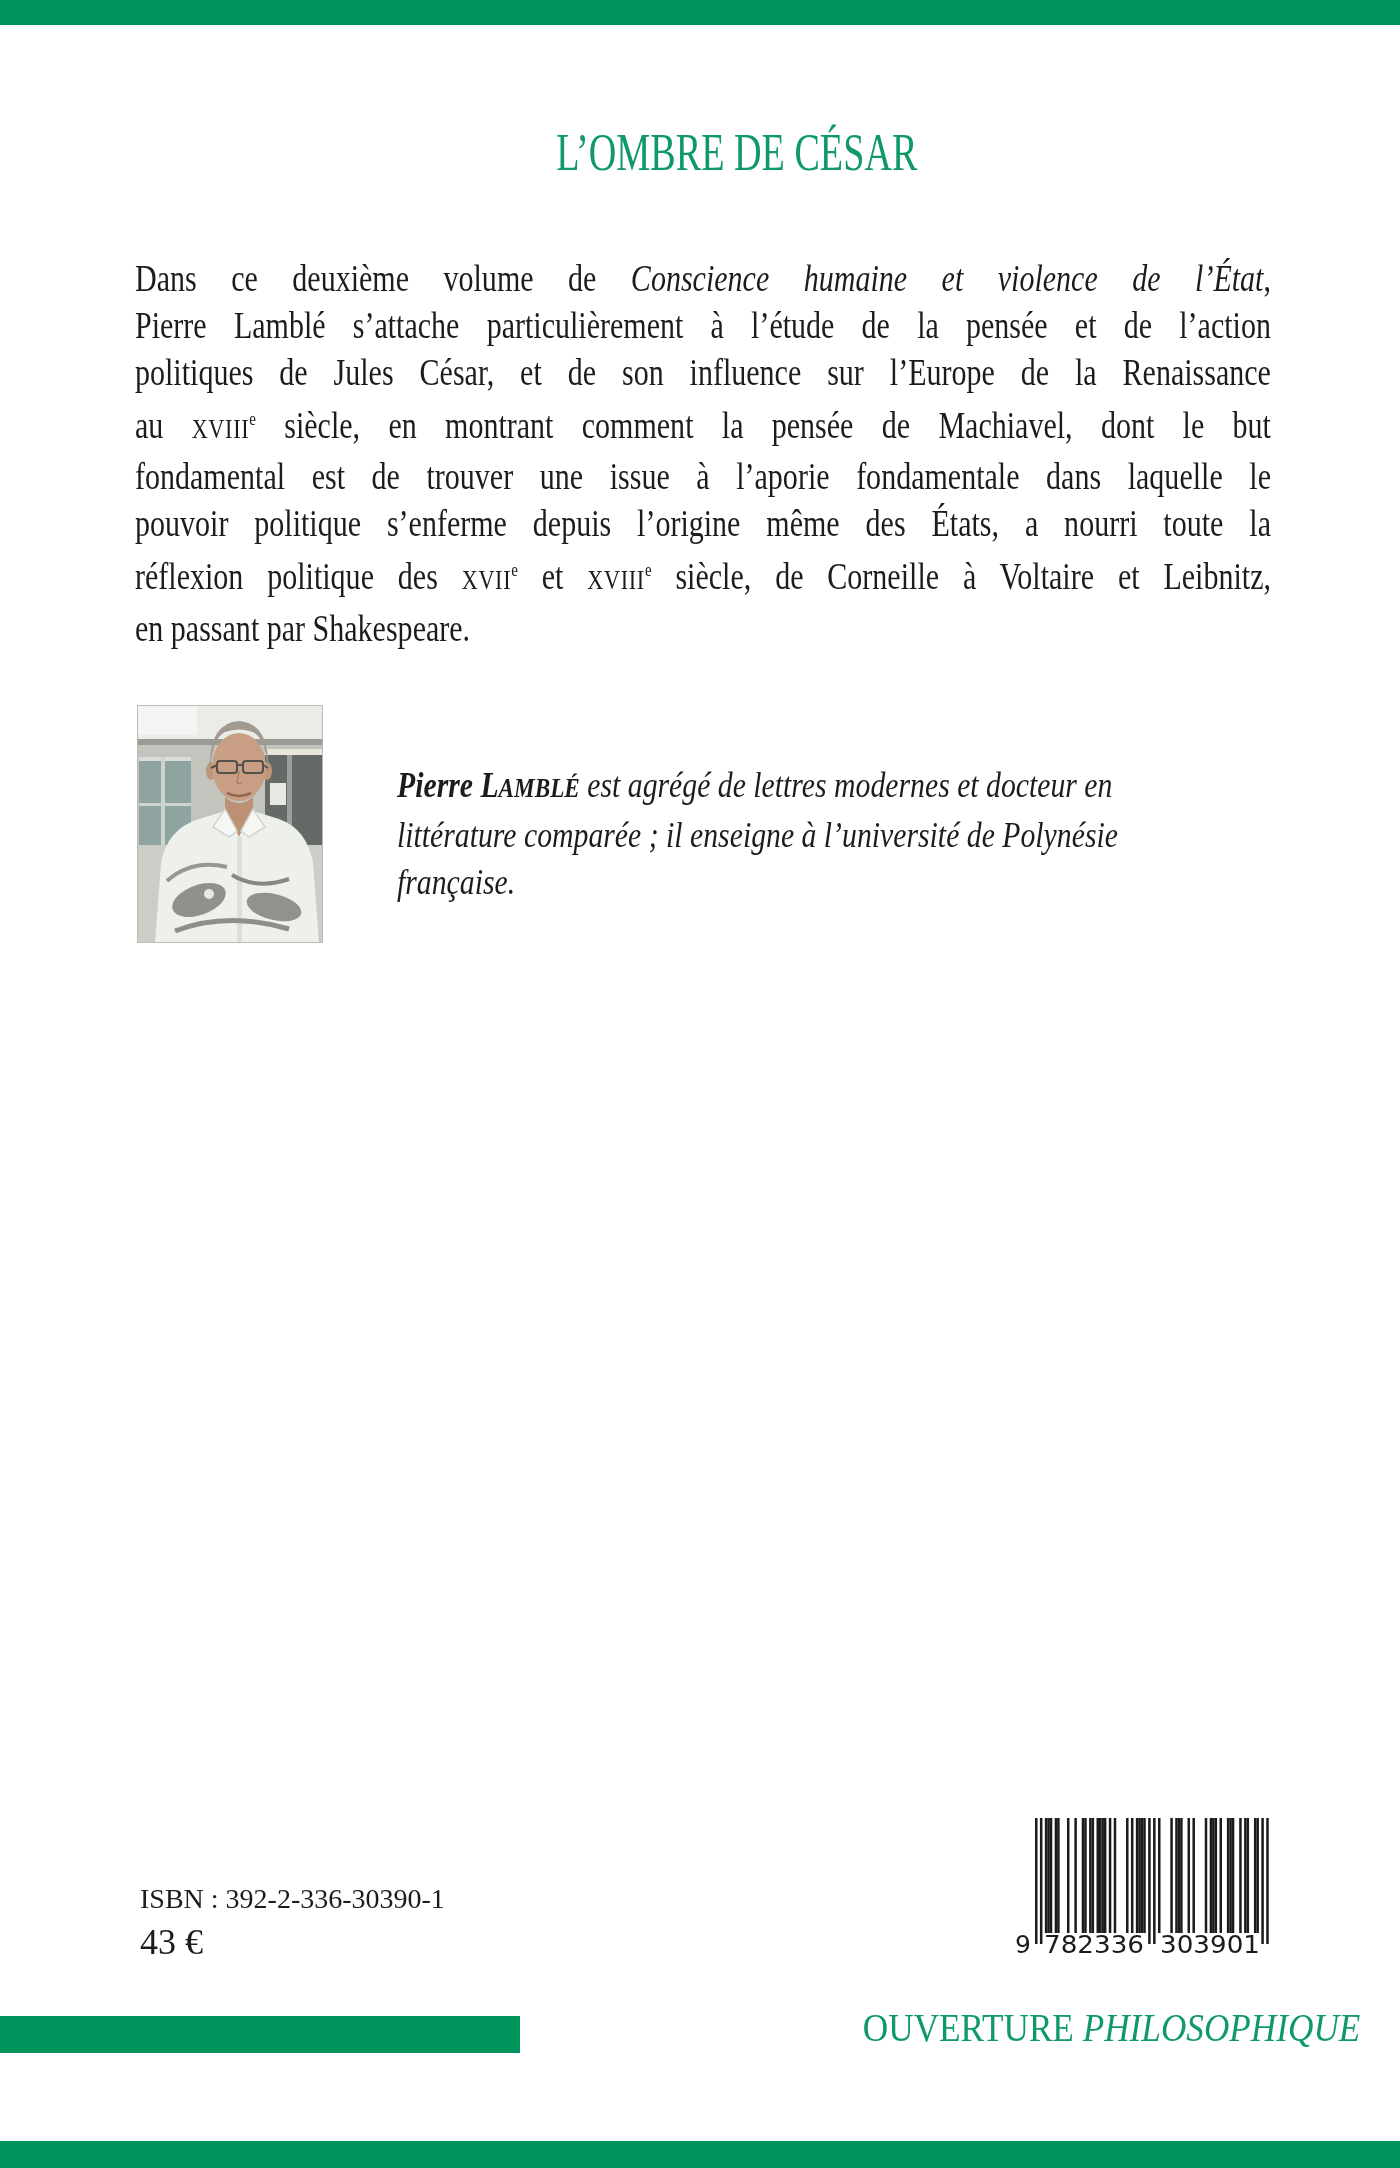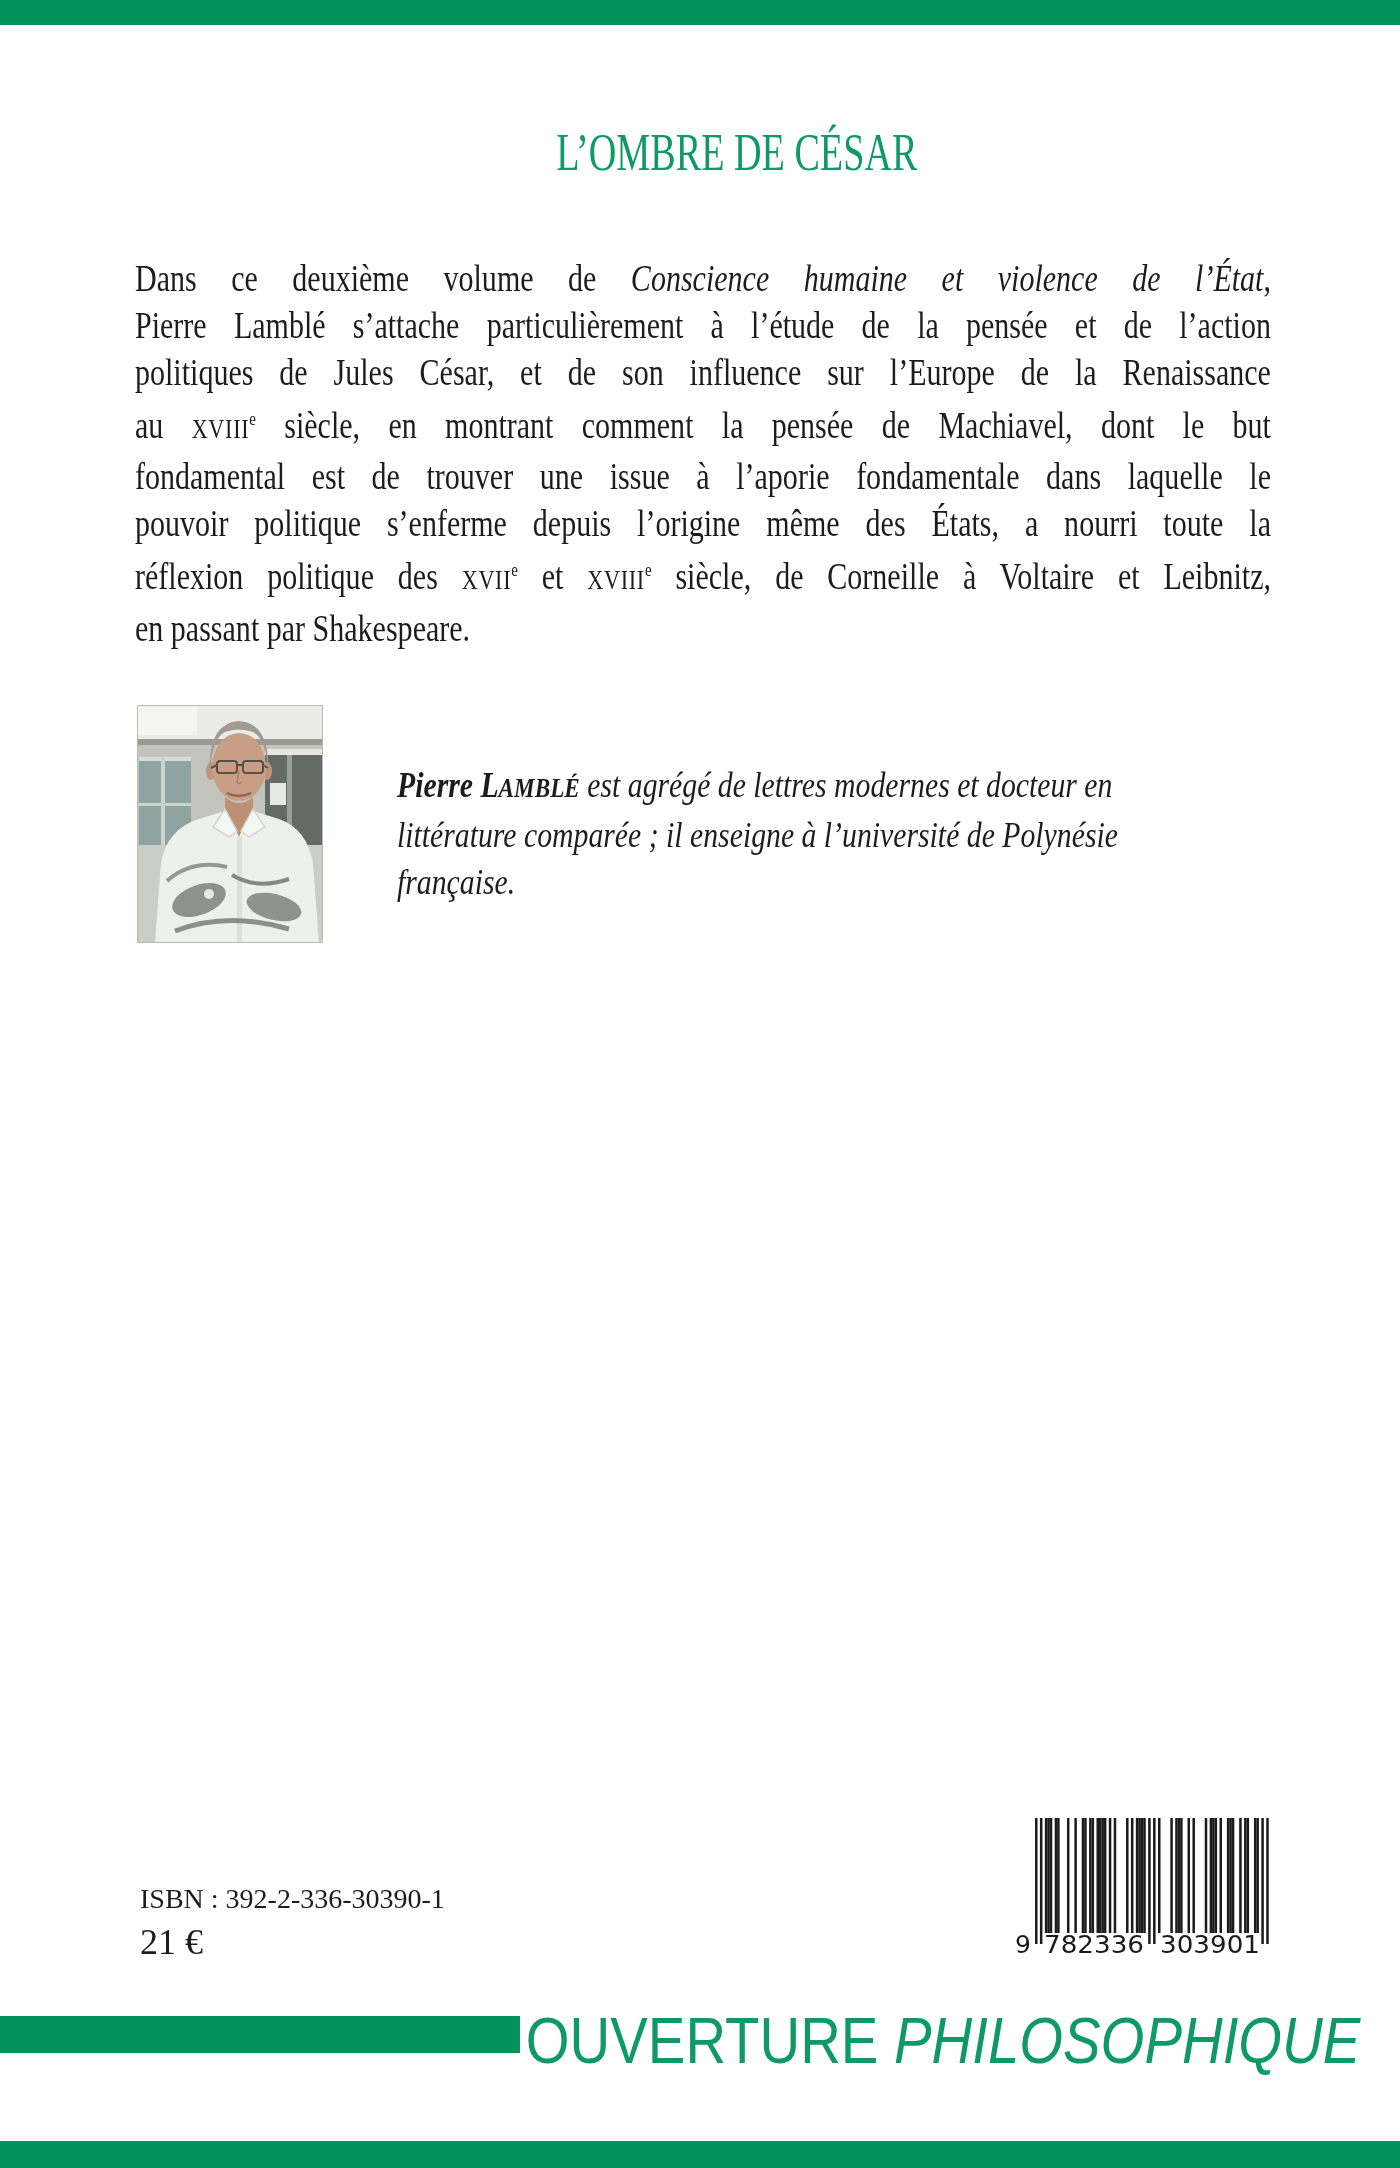--- a/index.html
+++ b/index.html
@@ -28,22 +28,22 @@
   .bi{font-style:italic;font-weight:700;}
   .bisc{font-style:italic;font-weight:700;font-size:.78em;}
   #photo{position:absolute;left:137px;top:705px;width:186px;height:238px;}
   #bio{position:absolute;left:397px;top:762px;width:980px;font-size:35px;line-height:47px;
        transform:scaleX(.85);transform-origin:left top;}
   #isbn{position:absolute;left:140px;top:1883px;font-size:28px;}
   #price{position:absolute;left:140px;top:1921px;font-size:36px;}
   #barcode{position:absolute;left:1012px;top:1818px;width:270px;height:145px;}
   #barcode svg rect.bar{fill:#1b1b1b;}
   #barcode text{font-family:"DejaVu Sans",sans-serif;font-size:25px;fill:#1b1b1b;}
-  #collection{position:absolute;right:40px;top:2004px;font-family:Liberation Sans, sans-serif;
-              font-size:64px;color:var(--text-green);white-space:nowrap;font-weight:400;text-align:right;}
+  #collection{position:absolute;right:40px;top:2004px;font-family:Liberation Serif, serif;
+              font-size:40px;color:var(--text-green);white-space:nowrap;font-weight:400;text-align:right;}
   #collection>.wrap{display:inline-block;transform:scaleX(.88);transform-origin:right top;}
   .phil{font-style:italic;}
 </style>
 </head>
 <body>
 
 <div class="page">
 
   <div id="band-top" class="band"></div>
 
@@ -109,21 +109,21 @@
     <rect x="0.5" y="0.5" width="185" height="237" fill="none" stroke="#b9bbb5"></rect>
   </svg>
 
   <div id="bio">
       <div class="line"><span class="bi">Pierre L</span><span class="bisc">AMBLÉ</span><span class="i"> est agrégé de lettres modernes et docteur en</span></div>
       <div class="line"><span class="i">littérature comparée ; il enseigne à l’université de Polynésie</span></div>
       <div class="line"><span class="i">française.</span></div>
     </div>
 
   <div id="isbn">ISBN : 392-2-336-30390-1</div>
-  <div id="price">21 €</div>
+  <div id="price">43 €</div>
 
   <div id="barcode">
     <svg id="barcode-svg" width="270" height="145" viewBox="0 0 270 145" xmlns="http://www.w3.org/2000/svg">
       <text x="11" y="135" text-anchor="middle">9</text>
       <text x="82" y="135" text-anchor="middle" textLength="100" lengthAdjust="spacingAndGlyphs">782336</text>
       <text x="198" y="135" text-anchor="middle" textLength="100" lengthAdjust="spacingAndGlyphs">303901</text>
     <rect x="23.00" y="0" width="2.51" height="126" class="bar"></rect>
         <rect x="27.92" y="0" width="2.51" height="126" class="bar"></rect>
         <rect x="32.84" y="0" width="2.51" height="115" class="bar"></rect>
         <rect x="35.30" y="0" width="2.51" height="115" class="bar"></rect>

